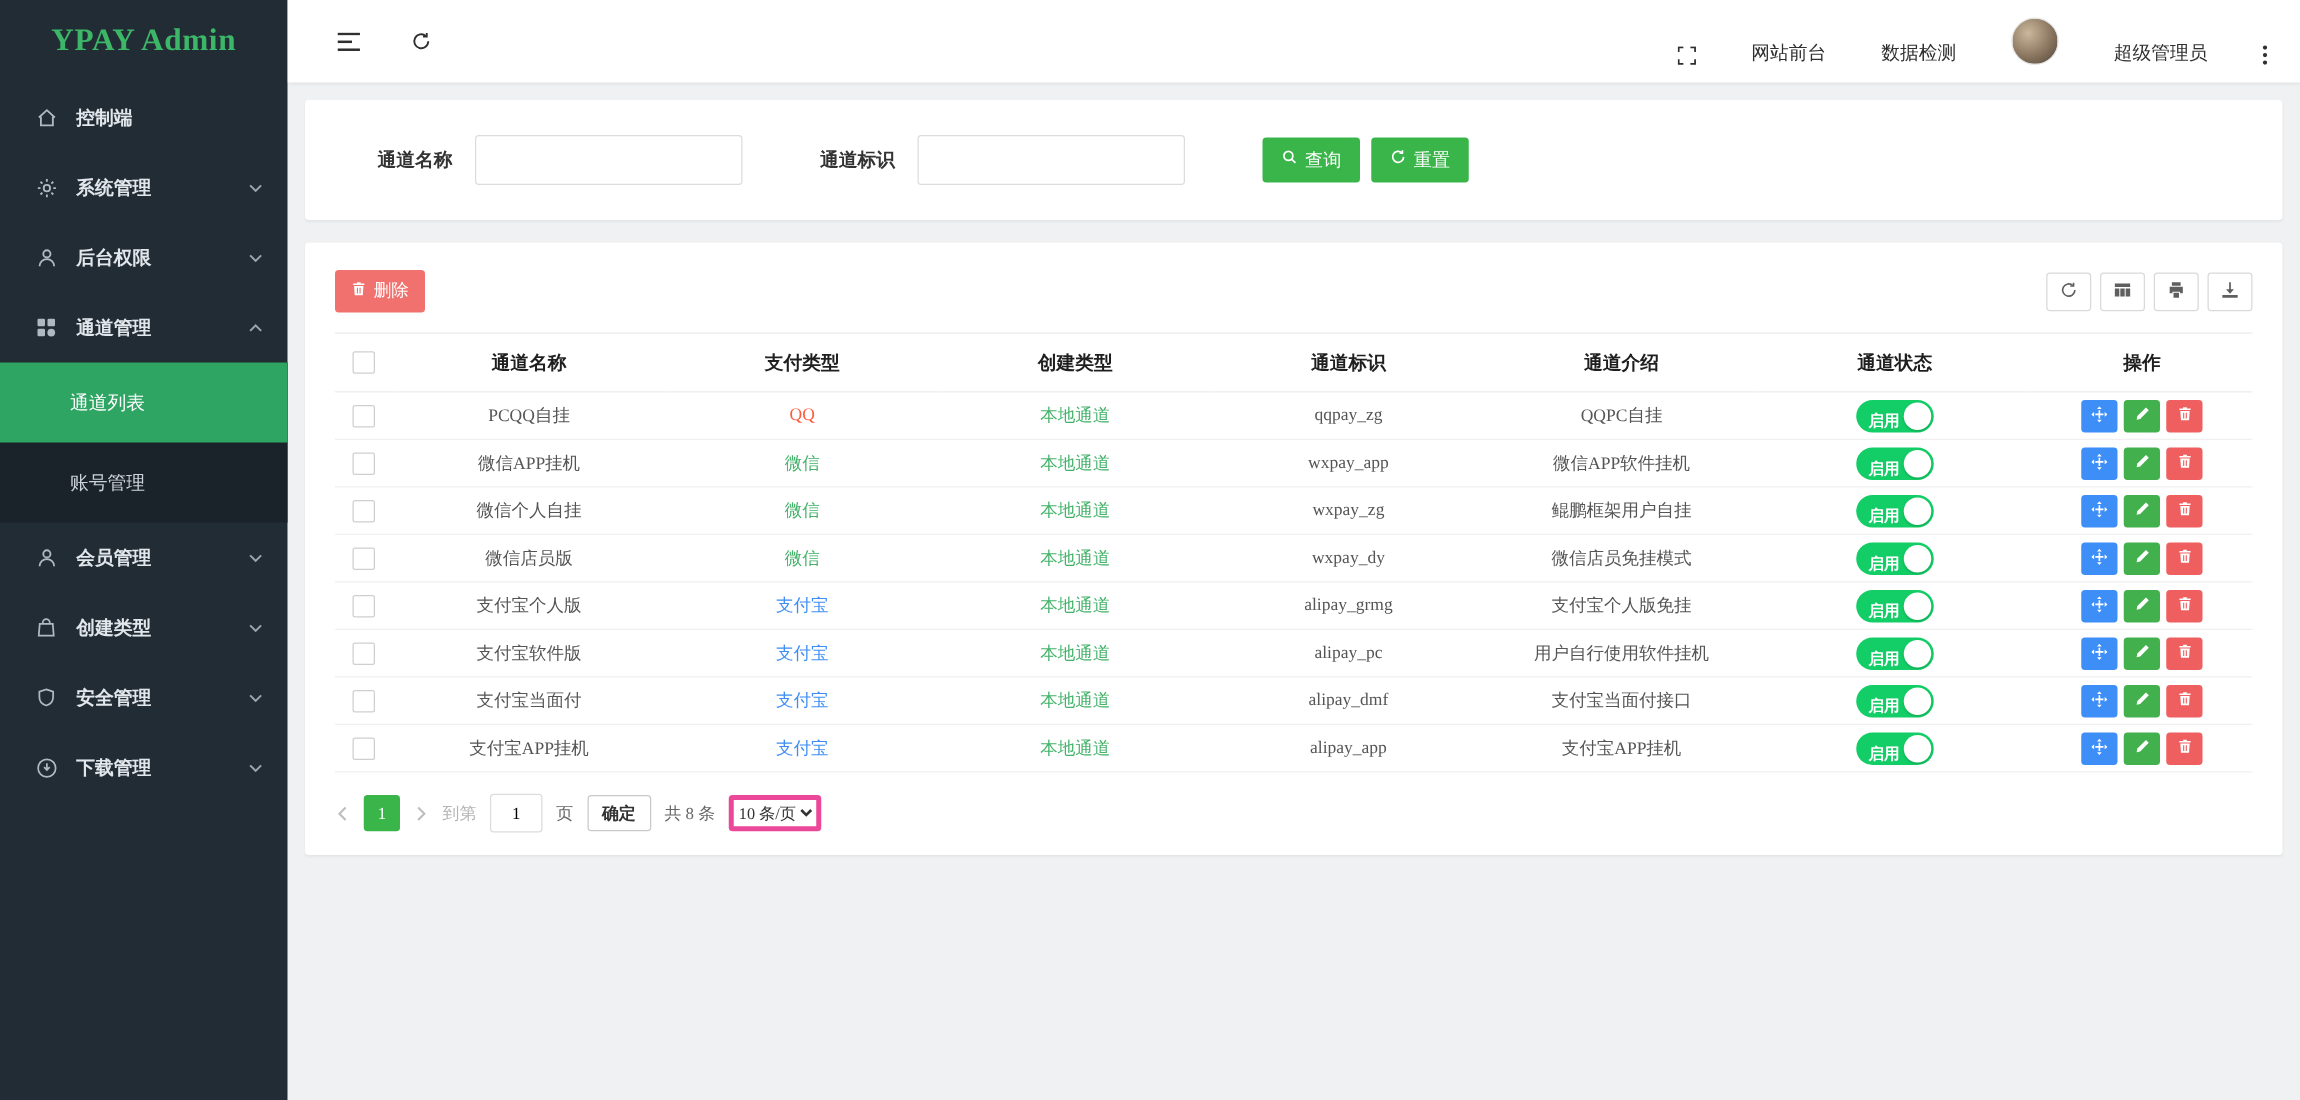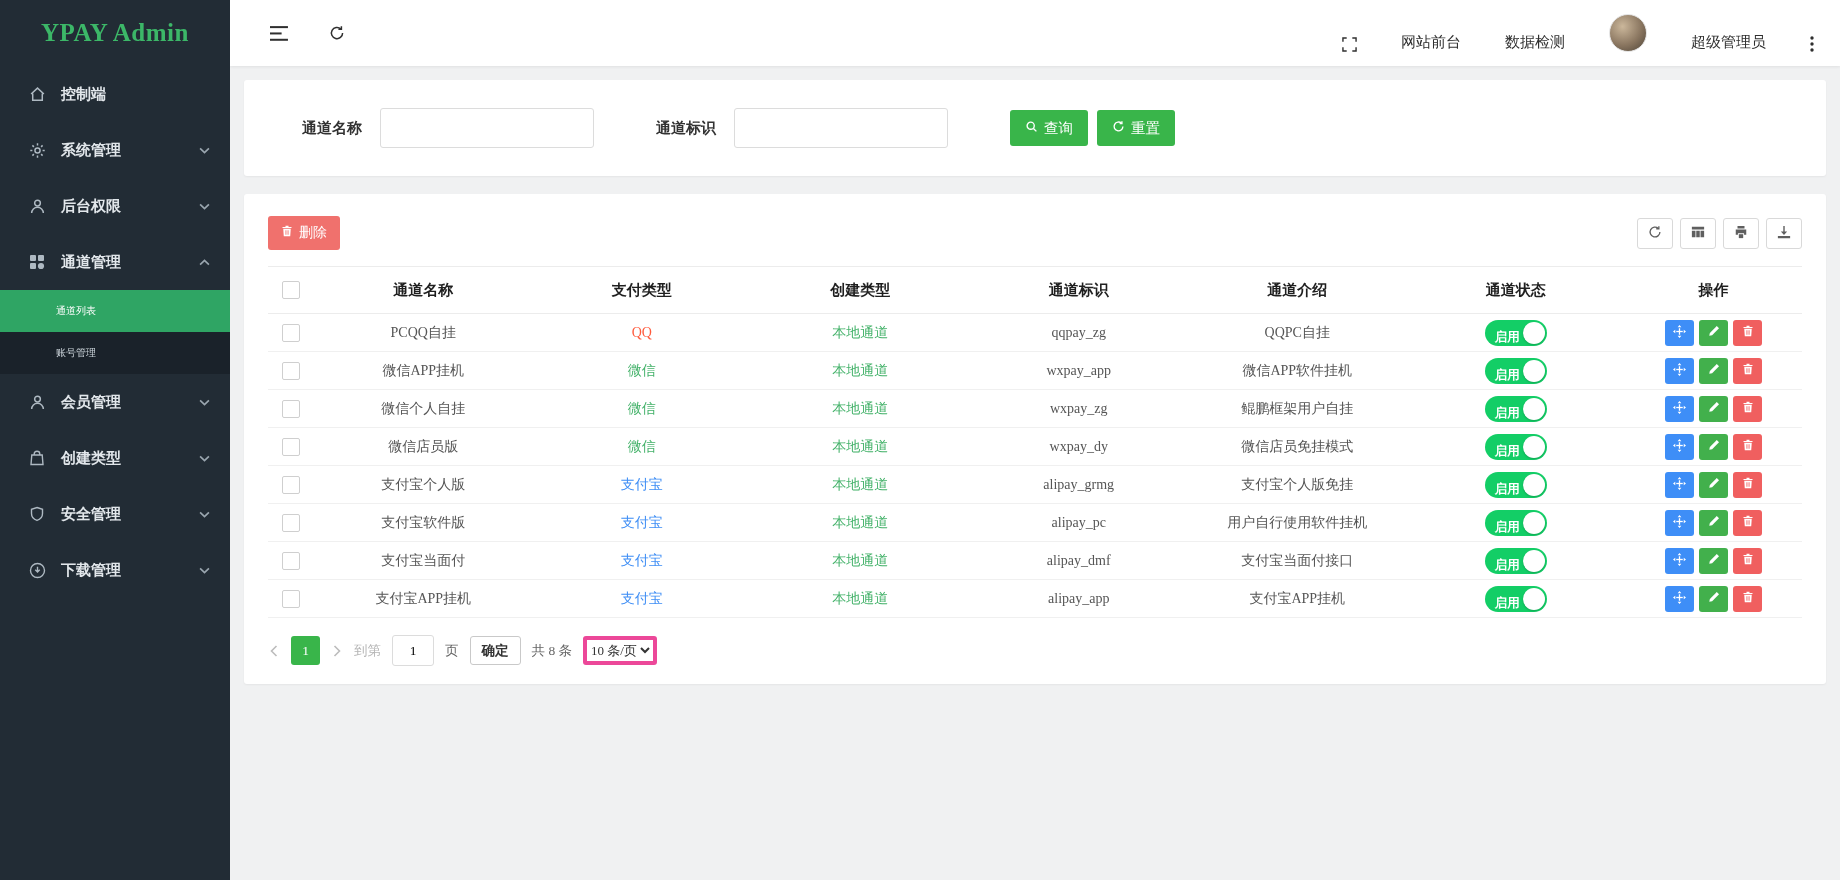--- a/index.html
+++ b/index.html
@@ -7,21 +7,21 @@
   .app{display:flex;width:100%;height:100%;font-family:Liberation Serif, serif;}
 
   
   .sidebar{width:230px;min-width:230px;background:#222c35;height:100%;}
   .logo{height:66px;line-height:66px;text-align:center;color:#3cb768;font-size:25px;font-weight:bold;letter-spacing:.5px;}
   .menu-item{height:56px;display:flex;align-items:center;padding:0 20px 0 28px;color:#e2e7eb;font-size:15px;font-weight:bold;cursor:pointer;}
   .mi-icon{width:18px;height:18px;margin-right:15px;color:#aeb9c2;display:inline-flex;align-items:center;justify-content:center;}
   .mi-caret{margin-left:auto;color:#9aa6af;display:inline-flex;}
   .mi-caret.up svg{transform:rotate(180deg);}
   .submenu{background:#1a222a;}
-  .submenu-item{height:42px;display:flex;align-items:center;padding-left:56px;color:#ccd4da;font-size:10px;cursor:pointer;}
+  .submenu-item{height:64px;display:flex;align-items:center;padding-left:56px;color:#ccd4da;font-size:15px;cursor:pointer;}
   .submenu-item.active{background:#2fa564;color:#fff;}
 
   
   .main{flex:1;display:flex;flex-direction:column;height:100%;overflow:hidden;}
   .topbar{height:66px;min-height:66px;background:#fff;display:flex;align-items:center;justify-content:space-between;padding:0 26px 0 40px;box-shadow:0 1px 3px rgba(0,0,0,.07);}
   .topbar-left{display:flex;align-items:center;gap:40px;}
   .tb-icon{color:#2f2f2f;display:inline-flex;cursor:pointer;}
   .topbar-right{display:flex;align-items:flex-end;gap:44px;font-size:15px;color:#2f2f2f;}
   .tb-link{cursor:pointer;}
   .avatar{width:36px;height:36px;border-radius:50%;background:radial-gradient(circle at 35% 32%,#cbb79b,#8a7660 55%,#4c4236 100%);cursor:pointer;border:1px solid #e3e3e3;}

